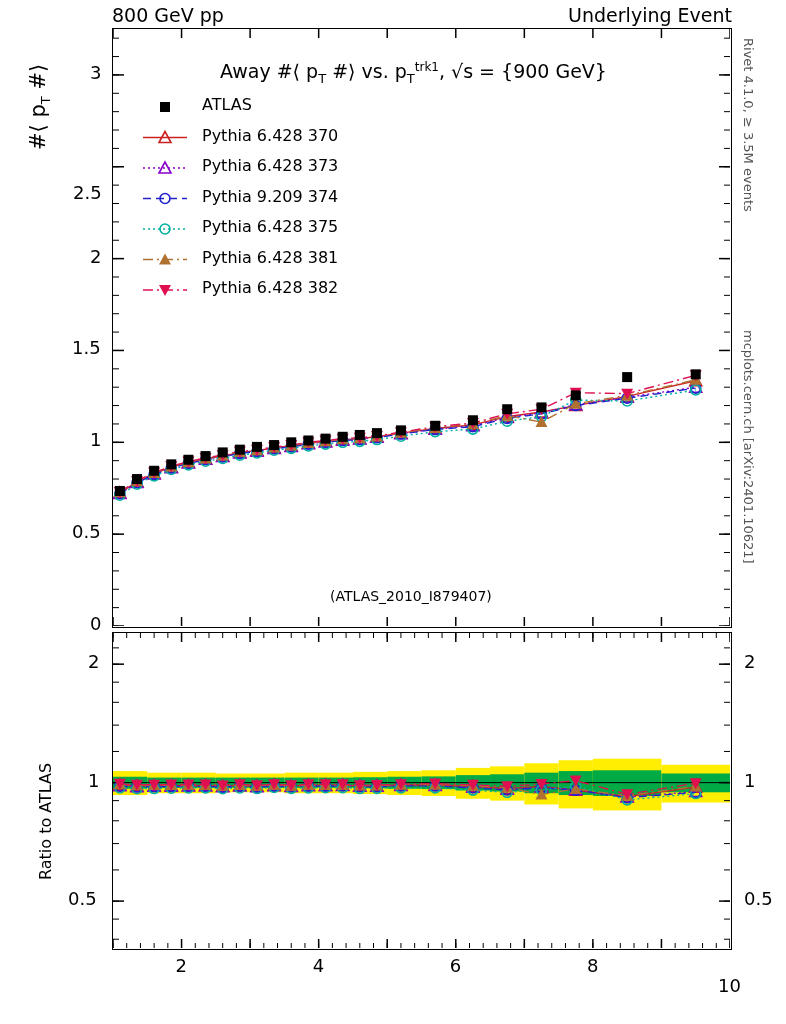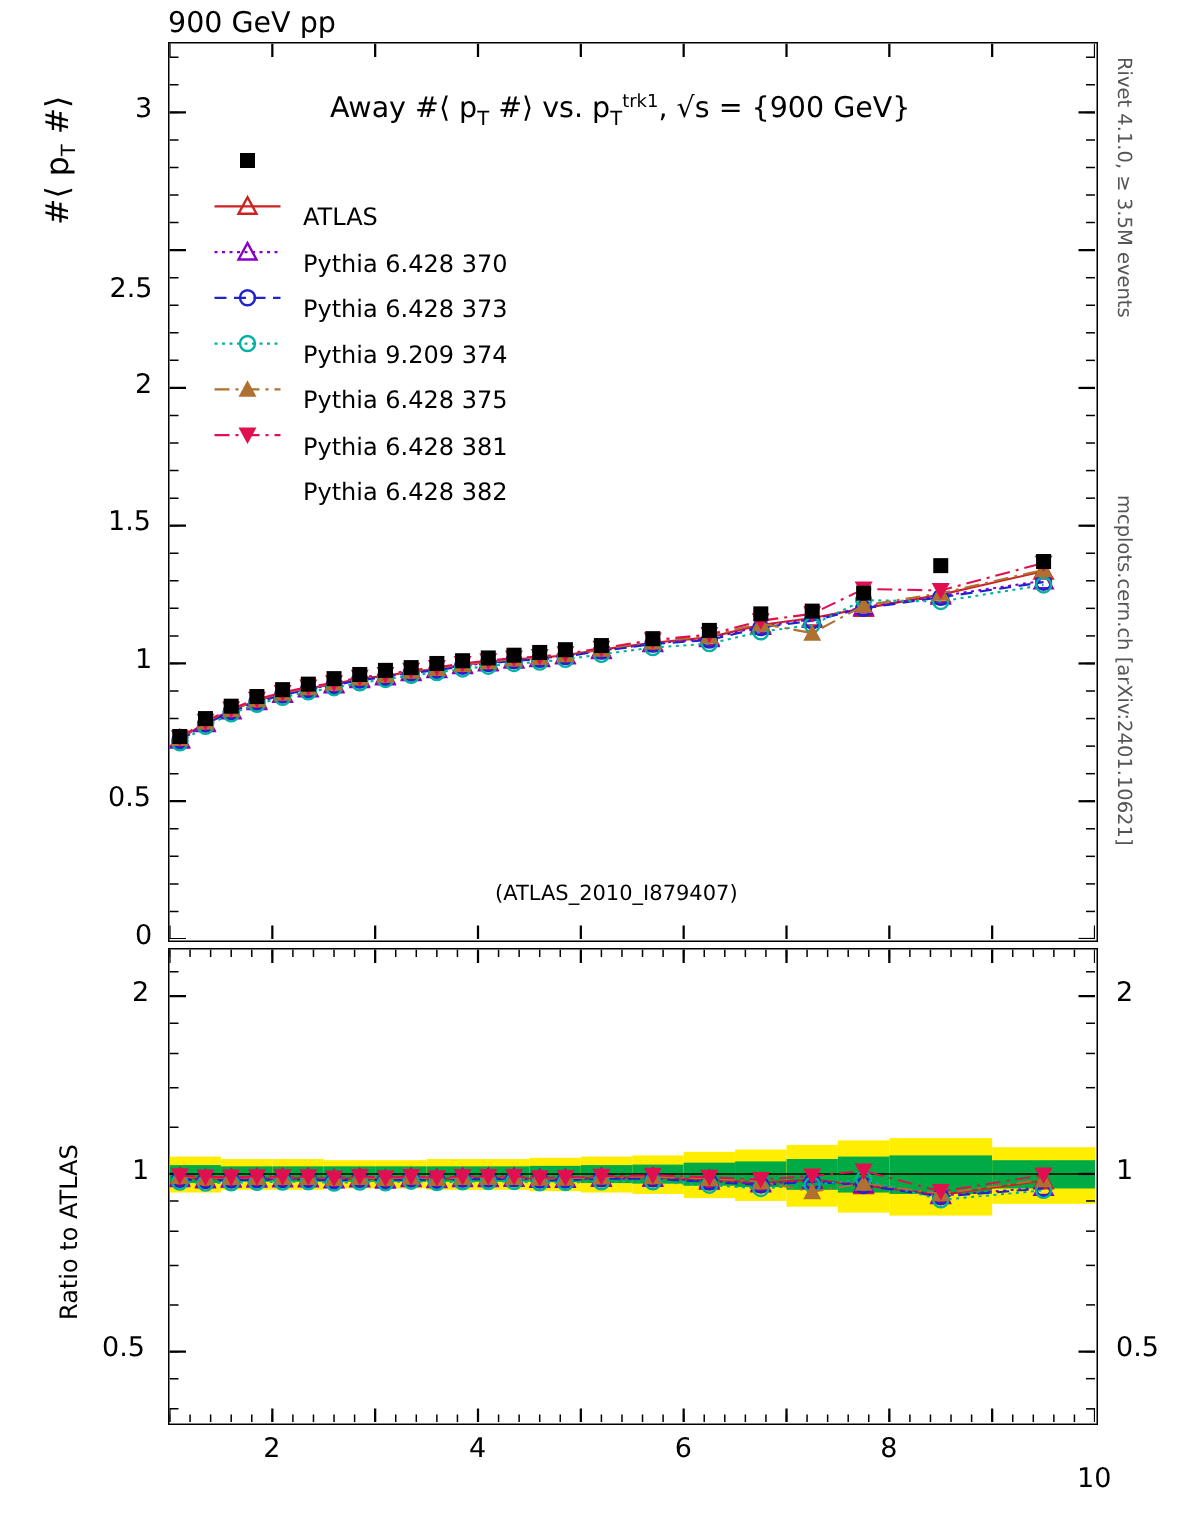--- a/index.html
+++ b/index.html
@@ -9,29 +9,30 @@
   .txt{position:absolute;white-space:nowrap;}
   .hdr{font-size:19px;}
   .rotated{transform-origin:0 0;}
 
   
   #mainframe{position:absolute;left:112px;top:28px;width:620px;height:600px;border:1.5px solid #000;box-sizing:border-box;background:#fff;}
   #ratioframe{position:absolute;left:112px;top:632px;width:620px;height:318px;border:1.5px solid #000;box-sizing:border-box;background:#fff;}
   .ticklabel{position:absolute;font-size:18px;white-space:nowrap;}
 
   svg{display:block;}
-  .legend-label{font-size:16px;margin-top:40px;}
+  .legend-label{font-size:16px;}
   .sidetxt{font-size:13px;fill:#555;}
 </style>
 </head>
 <body>
 
 <div id="root">
 
-  <div class="txt hdr" style="left:112px;top:4px;">900 GeV pp</div>
+  <div class="txt hdr" style="left:112px;top:4px;">800 GeV pp</div>
+  <div class="txt hdr" style="right:54px;top:4px;">Underlying Event</div>
 
   <div class="txt rotated sidetxt" style="left:756px;top:38px;transform:rotate(90deg);font-size:13px;color:#555;">Rivet 4.1.0, ≥ 3.5M events</div>
   <div class="txt rotated sidetxt" style="left:756px;top:330px;transform:rotate(90deg);font-size:13px;color:#555;">mcplots.cern.ch [arXiv:2401.10621]</div>
 
   <div id="mainframe">
     <svg id="mainsvg" width="617" height="597" viewBox="0 0 617 597">
         <line x1="0" y1="597" x2="11" y2="597" stroke="#000" stroke-width="1.5"></line>
         <line x1="617" y1="597" x2="606" y2="597" stroke="#000" stroke-width="1.5"></line>
         <line x1="0" y1="505.15384615384613" x2="11" y2="505.15384615384613" stroke="#000" stroke-width="1.5"></line>
         <line x1="617" y1="505.15384615384613" x2="606" y2="505.15384615384613" stroke="#000" stroke-width="1.5"></line>

